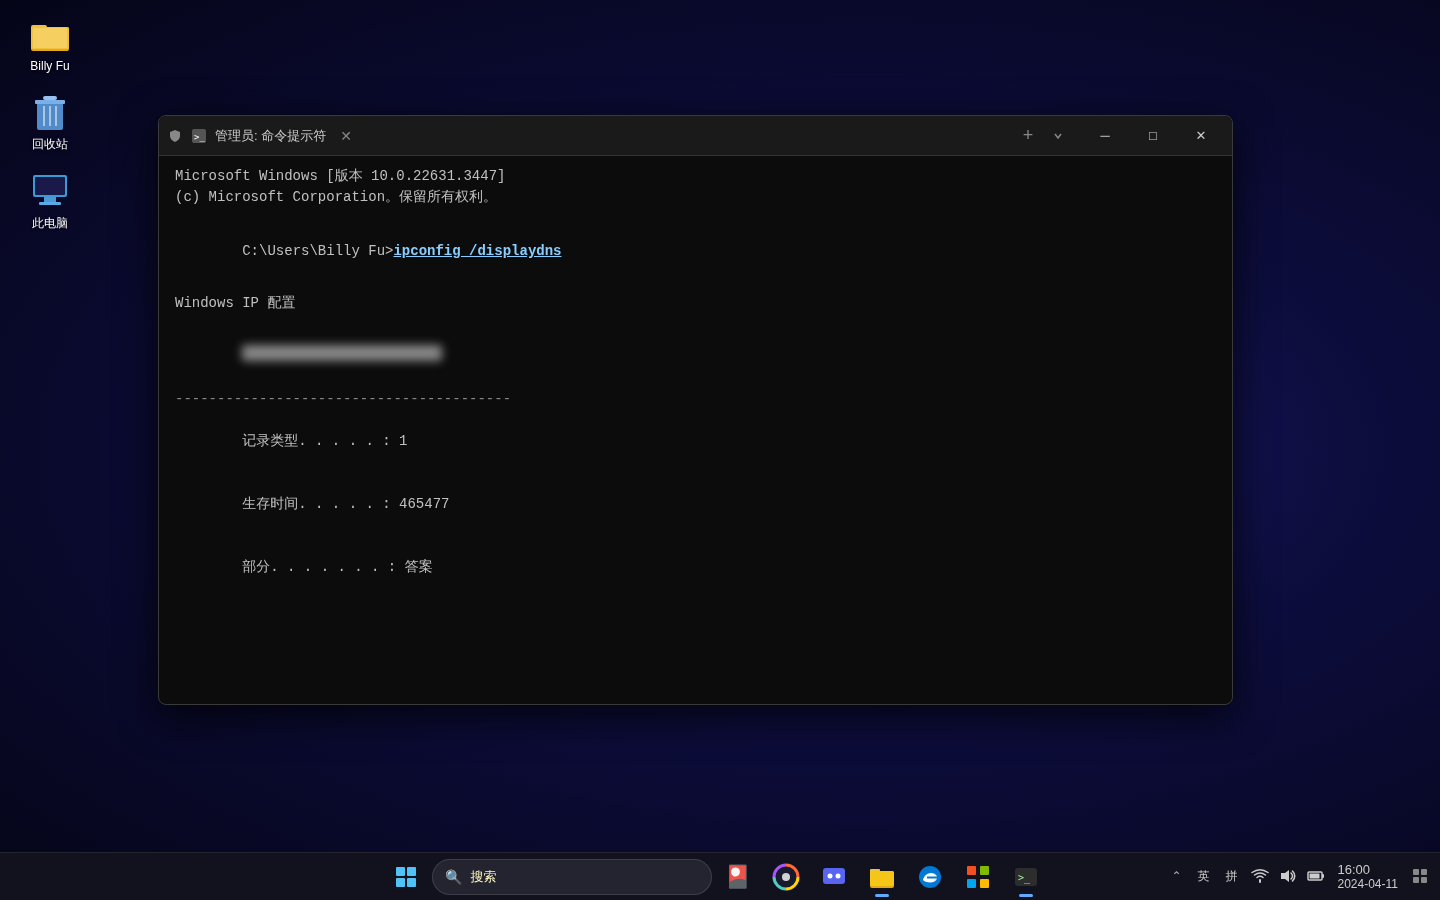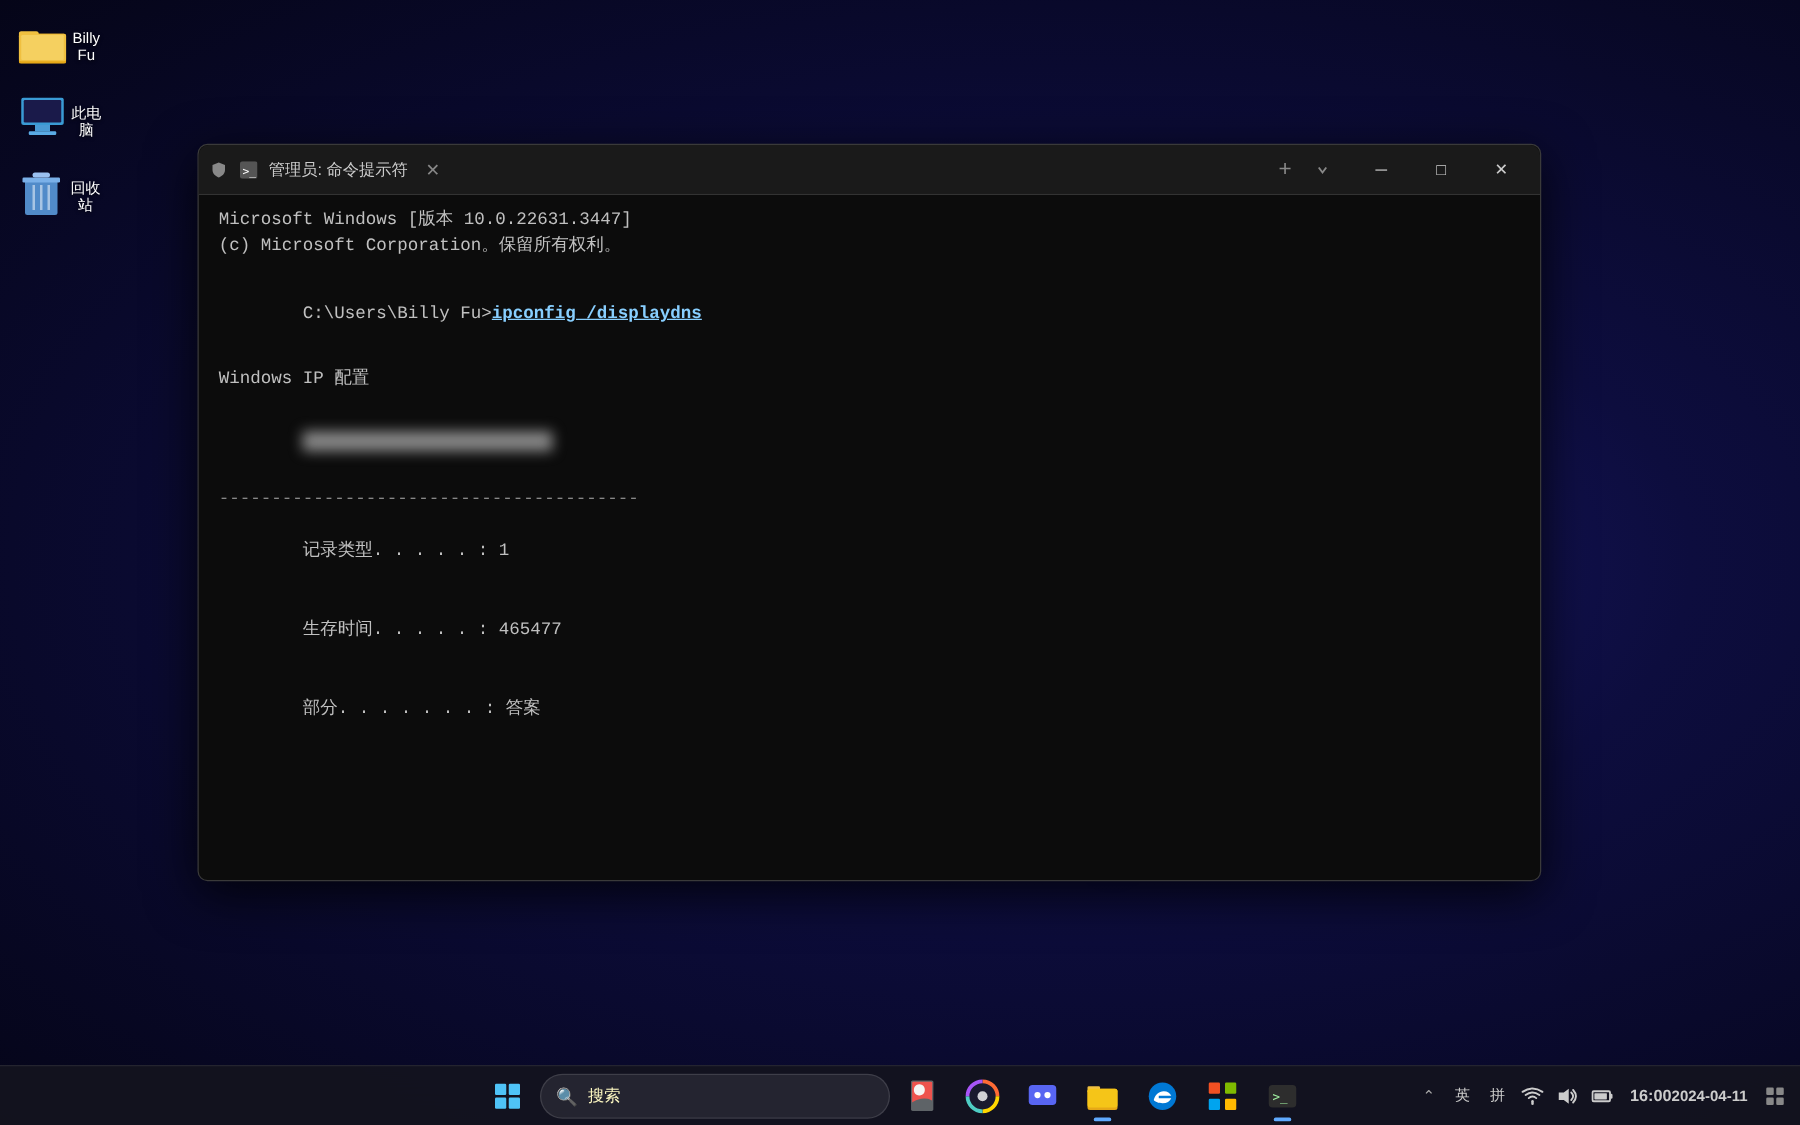--- a/index.html
+++ b/index.html
@@ -36,21 +36,21 @@
       position: absolute;
       top: 10px;
       left: 10px;
       display: flex;
       flex-direction: column;
       gap: 10px;
     }
 
     .desktop-icon {
       display: flex;
-      flex-direction: row;
+      flex-direction: column;
       align-items: center;
       width: 80px;
       cursor: pointer;
       padding: 5px;
       border-radius: 5px;
     }
 
     .icon-img {
       width: 40px;
       height: 40px;
@@ -330,25 +330,23 @@
       display: flex;
       align-items: center;
       justify-content: center;
       color: #ccc;
       font-size: 14px;
       cursor: pointer;
     }
 
     .clock-area {
       display: flex;
-      flex-direction: row;
-      align-items: flex-end;
+      flex-direction: column;
       cursor: pointer;
       padding: 0 4px;
-      font-weight: bold;
     }
 
     .clock-time {
       color: #ccc;
       font-size: 13px;
       line-height: 1.2;
     }
 
     .clock-date {
       color: #ccc;
@@ -425,42 +423,42 @@
           <rect x="0" y="6" width="16" height="6" rx="2" fill="#f0c040"></rect>
           <rect x="0" y="8" width="38" height="22" rx="2" fill="#f0c040"></rect>
           <rect x="2" y="9" width="34" height="20" rx="1" fill="#f5d060"></rect>
         </svg>
       </div>
       <span class="icon-label">Billy Fu</span>
     </div>
 
     <div class="desktop-icon">
       <div class="icon-img">
-        <svg width="38" height="34" viewBox="0 0 38 34" xmlns="http://www.w3.org/2000/svg">
-          <rect x="2" y="0" width="34" height="22" rx="2" fill="#3a9bd5"></rect>
-          <rect x="4" y="2" width="30" height="18" rx="1" fill="#1a1a4a"></rect>
-          <rect x="13" y="22" width="12" height="5" fill="#4a9bd5"></rect>
-          <rect x="8" y="27" width="22" height="3" rx="1" fill="#5aabE5"></rect>
-        </svg>
-      </div>
-      <span class="icon-label">此电脑</span>
-    </div>
-
-    <div class="desktop-icon">
-      <div class="icon-img">
         <svg width="34" height="38" viewBox="0 0 34 38" xmlns="http://www.w3.org/2000/svg">
           <rect x="4" y="8" width="26" height="28" rx="2" fill="#5a9adc" opacity="0.9"></rect>
           <rect x="2" y="6" width="30" height="4" rx="1" fill="#7ab0e8"></rect>
           <rect x="10" y="2" width="14" height="4" rx="2" fill="#9ac0f0"></rect>
           <line x1="11" y1="12" x2="11" y2="32" stroke="white" stroke-width="2" opacity="0.5"></line>
           <line x1="17" y1="12" x2="17" y2="32" stroke="white" stroke-width="2" opacity="0.5"></line>
           <line x1="23" y1="12" x2="23" y2="32" stroke="white" stroke-width="2" opacity="0.5"></line>
         </svg>
       </div>
       <span class="icon-label">回收站</span>
+    </div>
+
+    <div class="desktop-icon">
+      <div class="icon-img">
+        <svg width="38" height="34" viewBox="0 0 38 34" xmlns="http://www.w3.org/2000/svg">
+          <rect x="2" y="0" width="34" height="22" rx="2" fill="#3a9bd5"></rect>
+          <rect x="4" y="2" width="30" height="18" rx="1" fill="#1a1a4a"></rect>
+          <rect x="13" y="22" width="12" height="5" fill="#4a9bd5"></rect>
+          <rect x="8" y="27" width="22" height="3" rx="1" fill="#5aabE5"></rect>
+        </svg>
+      </div>
+      <span class="icon-label">此电脑</span>
     </div>
   </div>
 
   <div class="terminal-window">
 
     <div class="title-bar">
 
       <div class="tab-shield">
         <svg width="14" height="14" viewBox="0 0 14 14" xmlns="http://www.w3.org/2000/svg">
           <path d="M7 1L2 3v4c0 3 2.5 5 5 6 2.5-1 5-3 5-6V3L7 1z" fill="#888"></path>

